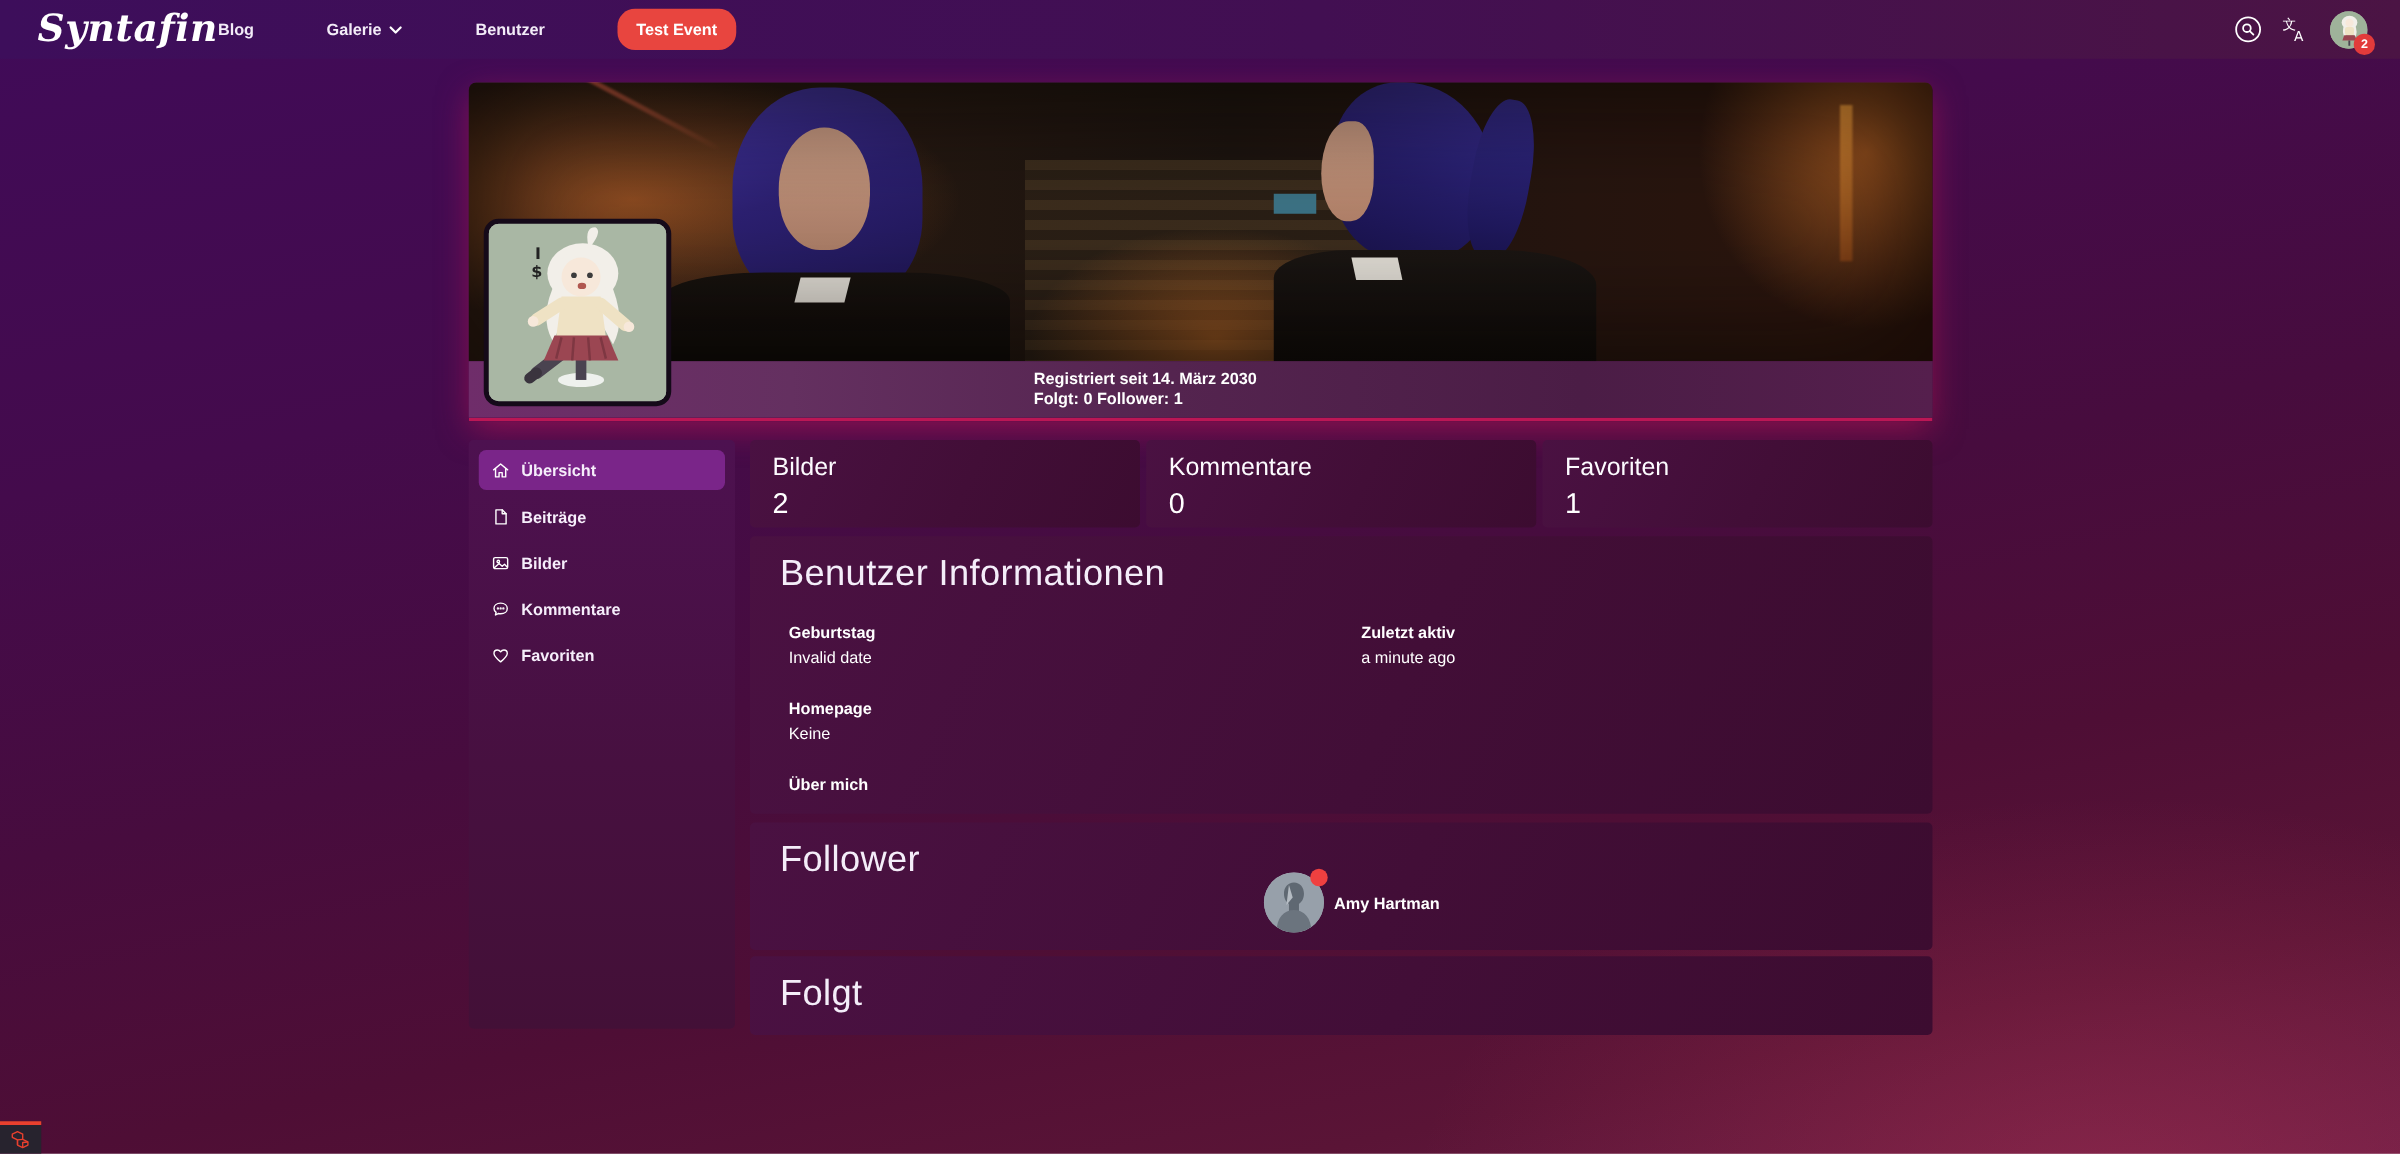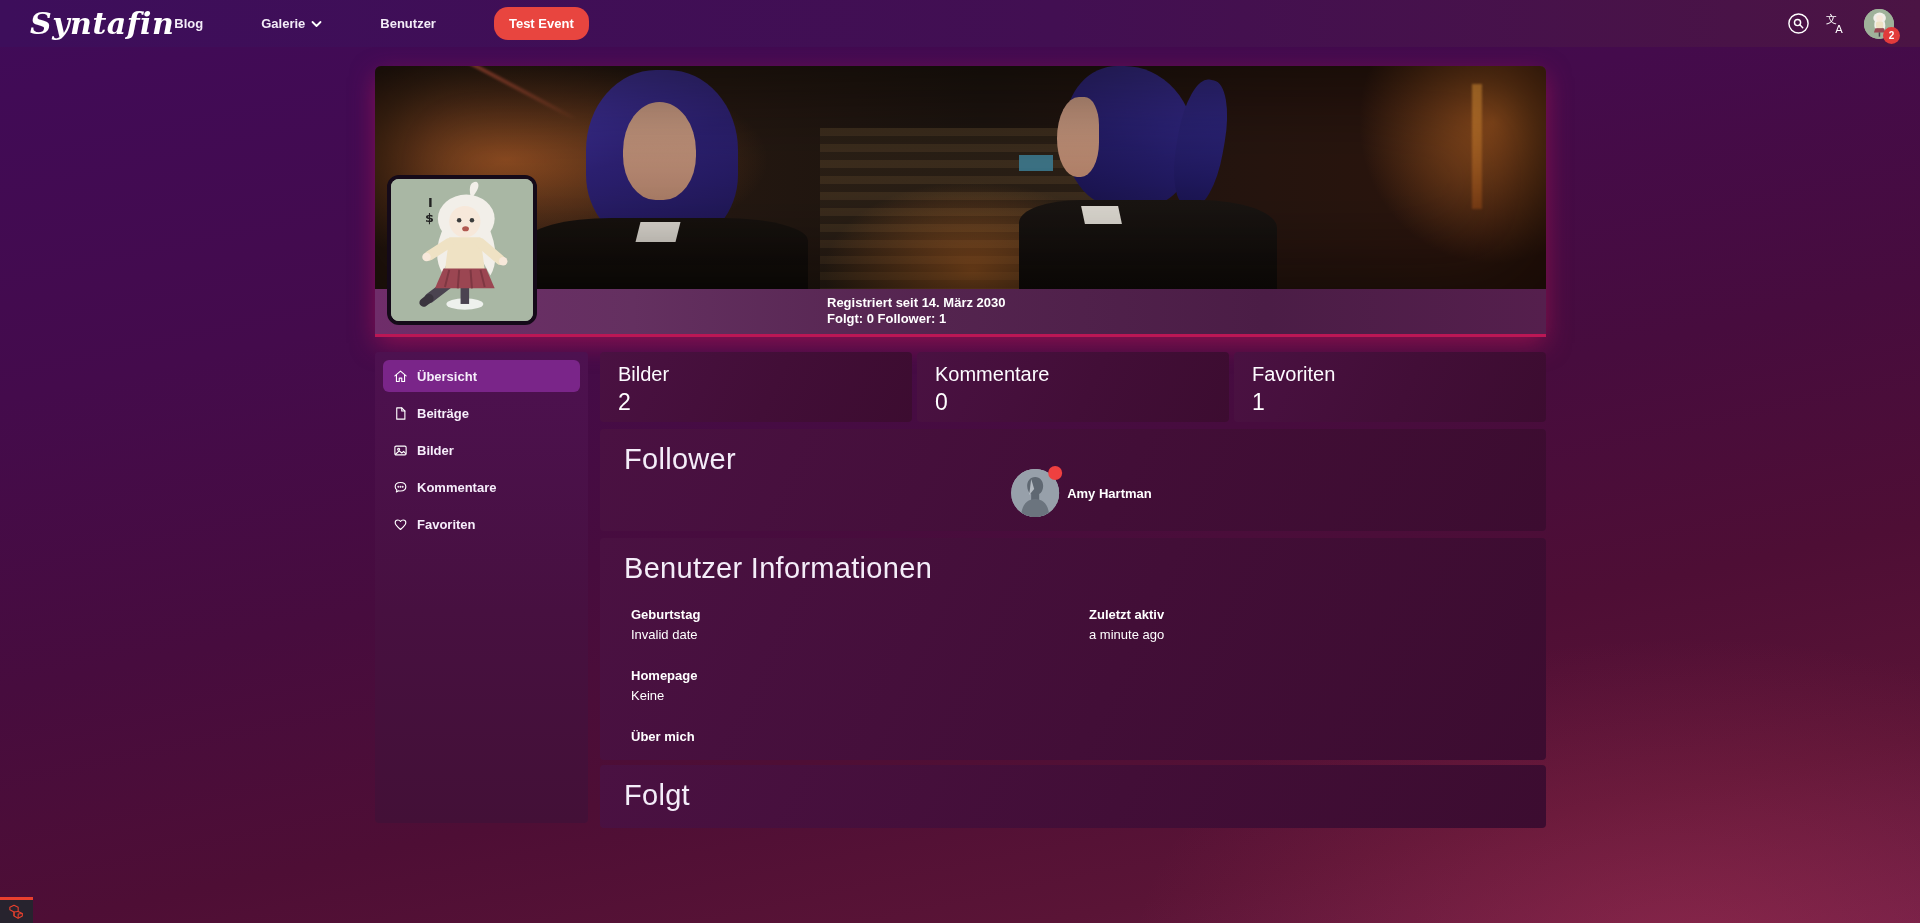--- a/index.html
+++ b/index.html
@@ -327,36 +327,20 @@
           <div class="stat-label">Bilder</div>
           <div class="stat-value">2</div>
         </div>
         <div class="card stat-card">
           <div class="stat-label">Kommentare</div>
           <div class="stat-value">0</div>
         </div>
         <div class="card stat-card">
           <div class="stat-label">Favoriten</div>
           <div class="stat-value">1</div>
-        </div>
-      </div>
-
-      <div class="card follower-card">
-        <div class="section-title">Follower</div>
-        <div class="follower-entry">
-          <div class="follower-avatar">
-            <svg width="48" height="48" viewBox="0 0 48 48">
-              <rect width="48" height="48" fill="#97a0aa"></rect>
-              <path d="M24 8 C19 8 16 12 16 17 C16 21 18 24 20 25 L20 48 L28 48 L28 25 C30 24 32 21 32 17 C32 12 29 8 24 8 Z" fill="#5f6872"></path>
-              <path d="M10 48 C10 36 16 30 24 30 C32 30 38 36 38 48 Z" fill="#6b747e"></path>
-              <path d="M20 10 L23 20 L18 26 Z" fill="#c9d0d6" opacity=".8"></path>
-            </svg>
-            <div class="follower-dot"></div>
-          </div>
-          <div class="follower-name">Amy Hartman</div>
         </div>
       </div>
 
       <div class="card info-card">
         <div class="section-title">Benutzer Informationen</div>
         <div class="info-fields">
           <div class="info-col-left">
             <div class="field">
               <div class="field-label">Geburtstag</div>
               <div class="field-value">Invalid date</div>
@@ -372,20 +356,36 @@
           </div>
           <div class="info-col-right">
             <div class="field">
               <div class="field-label">Zuletzt aktiv</div>
               <div class="field-value">a minute ago</div>
             </div>
           </div>
         </div>
       </div>
 
+      <div class="card follower-card">
+        <div class="section-title">Follower</div>
+        <div class="follower-entry">
+          <div class="follower-avatar">
+            <svg width="48" height="48" viewBox="0 0 48 48">
+              <rect width="48" height="48" fill="#97a0aa"></rect>
+              <path d="M24 8 C19 8 16 12 16 17 C16 21 18 24 20 25 L20 48 L28 48 L28 25 C30 24 32 21 32 17 C32 12 29 8 24 8 Z" fill="#5f6872"></path>
+              <path d="M10 48 C10 36 16 30 24 30 C32 30 38 36 38 48 Z" fill="#6b747e"></path>
+              <path d="M20 10 L23 20 L18 26 Z" fill="#c9d0d6" opacity=".8"></path>
+            </svg>
+            <div class="follower-dot"></div>
+          </div>
+          <div class="follower-name">Amy Hartman</div>
+        </div>
+      </div>
+
       <div class="card folgt-card">
         <div class="section-title">Folgt</div>
       </div>
 
     </div>
   </div>
 
   <div class="debugbar">
     <svg width="17" height="15" viewBox="0 0 20 18" fill="none" stroke="#e9402e" stroke-width="1.3" stroke-linejoin="round">
       <path d="M2 4 L7 1.5 L12 4 L12 9 L17 11.5 L17 14.5 L12 17 L7 14.5 L7 9.5 L2 7 Z"></path>

